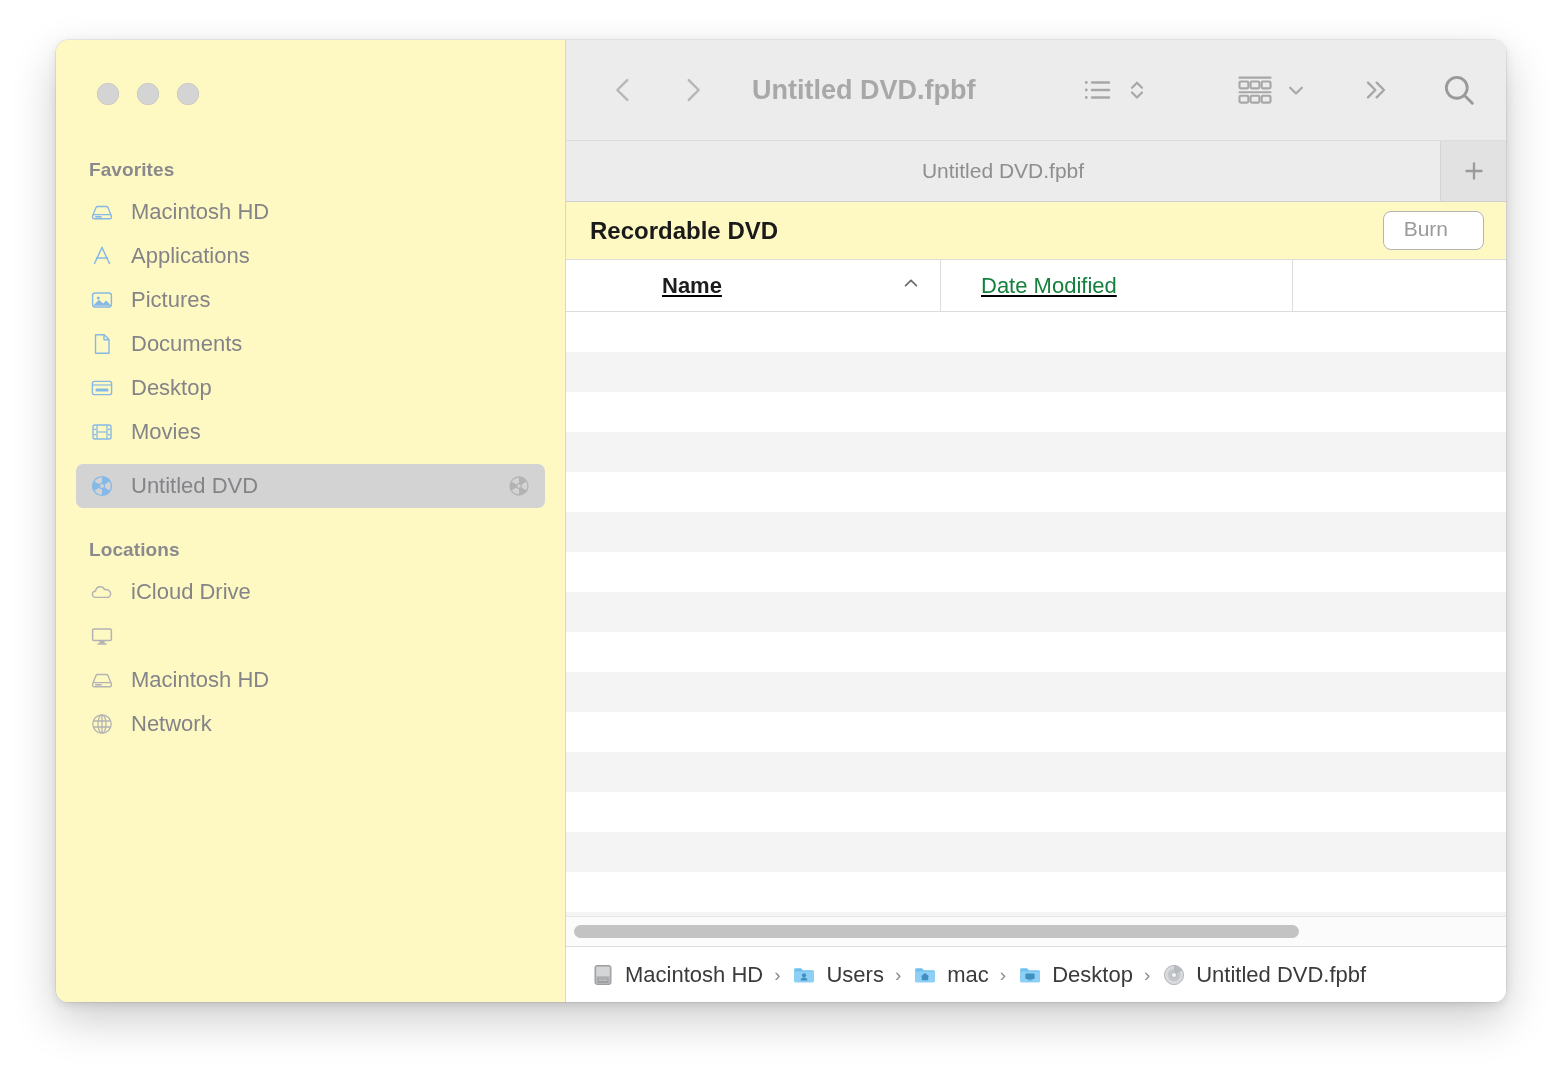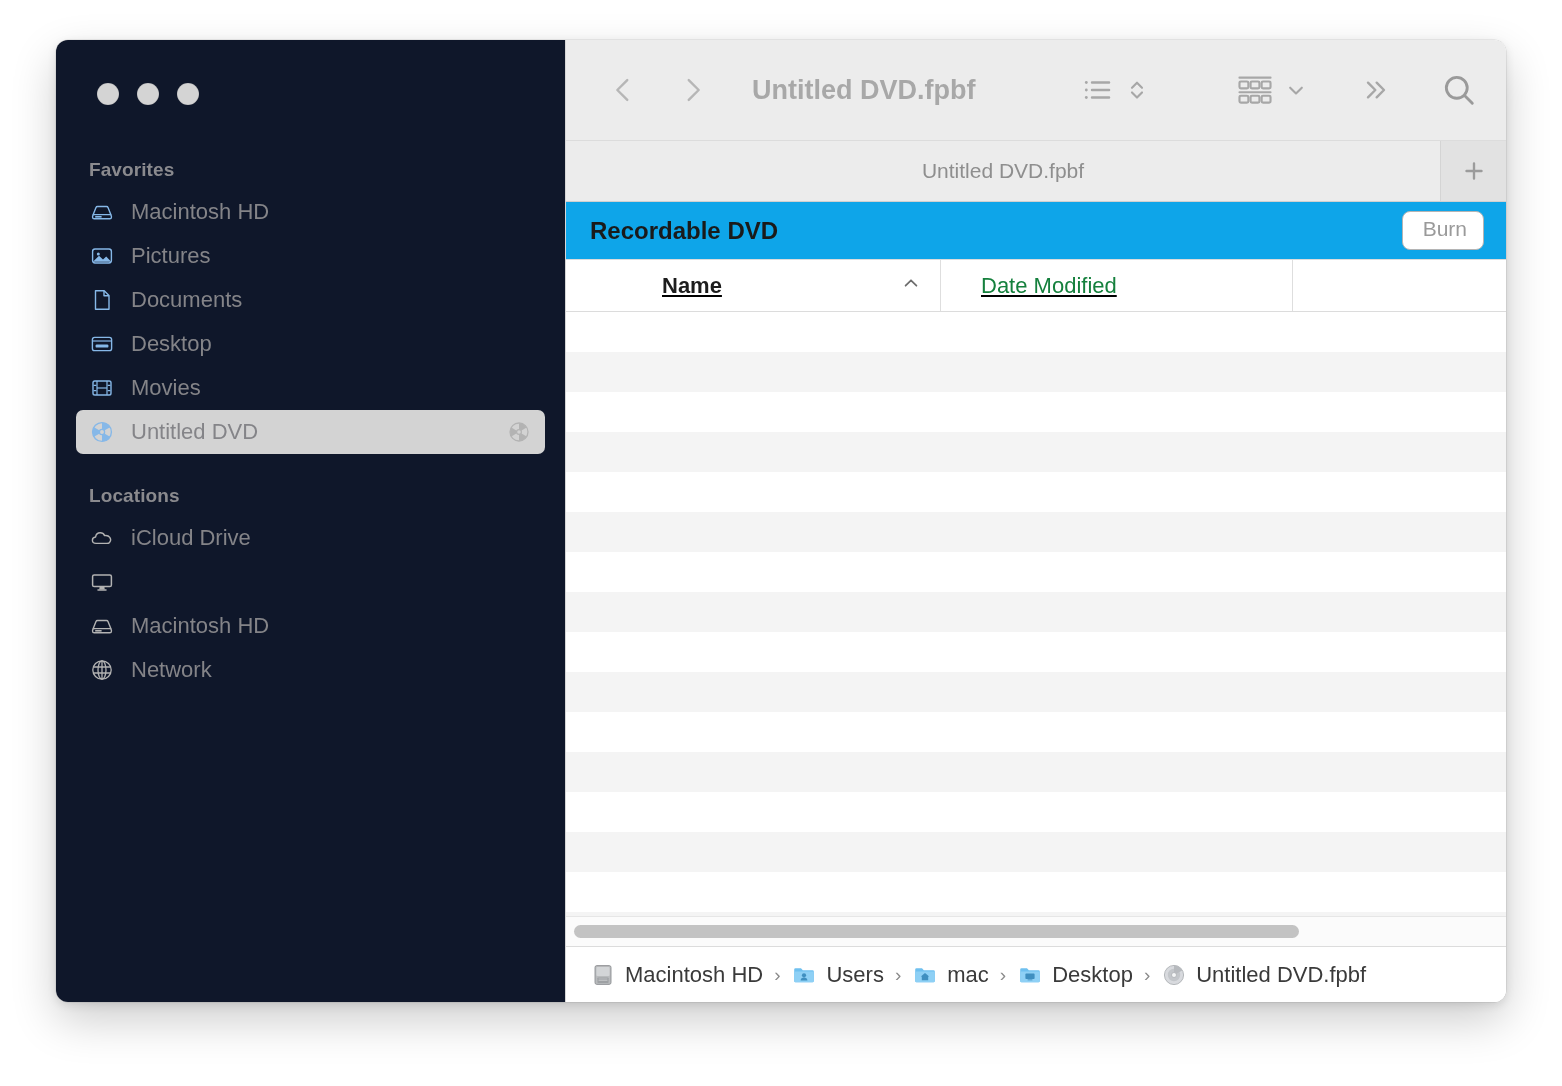--- a/index.html
+++ b/index.html
@@ -20,21 +20,21 @@
     box-shadow: 0 18px 46px rgba(0,0,0,0.20),
                 0 3px 10px rgba(0,0,0,0.10),
                 0 0 0 0.5px rgba(0,0,0,0.12);
     overflow: hidden;
     display: flex;
   }
 
   
   .sidebar {
     width: 510px;
-    background: #0f172a;
+    background: #fef9c3;
     position: relative;
     flex: none;
     border-right: 1px solid #d6d6d6;
   }
   .traffic-lights {
     position: absolute;
     left: 41px; top: 43px;
     display: flex; gap: 18px;
   }
   .light {
@@ -48,21 +48,21 @@
     padding: 9px 0 9px 33px; letter-spacing: 0.1px;
   }
   .sb-item {
     display: flex; align-items: center;
     height: 44px;
     margin: 0 20px 0 20px;
     padding: 0 14px 0 13px;
     border-radius: 7px;
     gap: 16px;
   }
-  .sb-item.selected { background: #d3d3d3; }
+  .sb-item.selected { background: #d3d3d3; margin-top: 10px; }
   .sb-icon { width: 26px; height: 26px; flex: none; display: block; }
   .sb-label {
     font-size: 22px; color: #848488; white-space: nowrap;
     overflow: hidden; text-overflow: ellipsis; flex: 1;
   }
   .eject-icon { width: 24px; height: 24px; flex: none; opacity: .55; }
 
   
   .content {
     flex: 1; display: flex; flex-direction: column;
@@ -104,32 +104,32 @@
     width: 66px; flex: none;
     background: #e2e2e2;
     border-left: 1px solid #d4d4d4;
     display: flex; align-items: center; justify-content: center;
     color: #909090;
   }
 
   
   .burnbar {
     height: 58px; flex: none;
-    background: #0ea5e9;
+    background: #fef9c3;
     border-bottom: 1px solid #dcdcdc;
     display: flex; align-items: center;
     padding: 0 22px 0 24px;
   }
   .burn-title { font-size: 24px; font-weight: bold; color: #1a1a1a; }
   .burn-btn {
     margin-left: auto;
     font-size: 21px; color: #9a9a9a;
     border: 1.5px solid #b4b4b4;
     border-radius: 8px;
-    padding: 4px 16px 6px 20px;
+    padding: 4px 35px 6px 20px;
     background: #ffffff;
     line-height: 1.25;
     text-align: center;
   }
 
   
   .colhead {
     height: 52px; flex: none;
     background: #ffffff;
     border-bottom: 1px solid #dcdcdc;
@@ -208,20 +208,30 @@
         <span class="sb-icon">
           <svg viewBox="0 0 26 26" width="26" height="26" fill="none" stroke="#86b8e8" stroke-width="1.4">
             <path d="M4 16 L7 8.5 Q7.4 7.5 8.5 7.5 L17.5 7.5 Q18.6 7.5 19 8.5 L22 16" stroke-linejoin="round"></path>
             <rect x="3.6" y="15.6" width="18.8" height="4.2" rx="1.6"></rect>
             <rect x="6.2" y="17" width="6.4" height="1.6" fill="#86b8e8" stroke="none"></rect>
           </svg>
         </span>
         <span class="sb-label">Macintosh  HD</span>
       </div>
 
+      <div class="sb-item">
+        <span class="sb-icon">
+          <svg viewBox="0 0 26 26" width="26" height="26" fill="none" stroke="#86b8e8" stroke-width="1.5" stroke-linecap="round" stroke-linejoin="round">
+            <path d="M13 4.5 L20.5 20.5"></path>
+            <path d="M13 4.5 L5.5 20.5"></path>
+            <path d="M7.5 15 L18.5 15"></path>
+          </svg>
+        </span>
+        <span class="sb-label">Applications</span>
+      </div>
 
 
       <div class="sb-item">
         <span class="sb-icon">
           <svg viewBox="0 0 26 26" width="26" height="26" fill="none" stroke="#86b8e8" stroke-width="1.4">
             <rect x="3.6" y="6" width="18.8" height="14" rx="2.4"></rect>
             <circle cx="9.3" cy="11" r="1.5" fill="#86b8e8" stroke="none"></circle>
             <path d="M4.2 18.4 L10 12.8 L14 16.6 L17.2 13.6 L21.8 18.2 L21.8 18.8 L4.2 18.8 Z" fill="#86b8e8" stroke="none"></path>
           </svg>
         </span>

